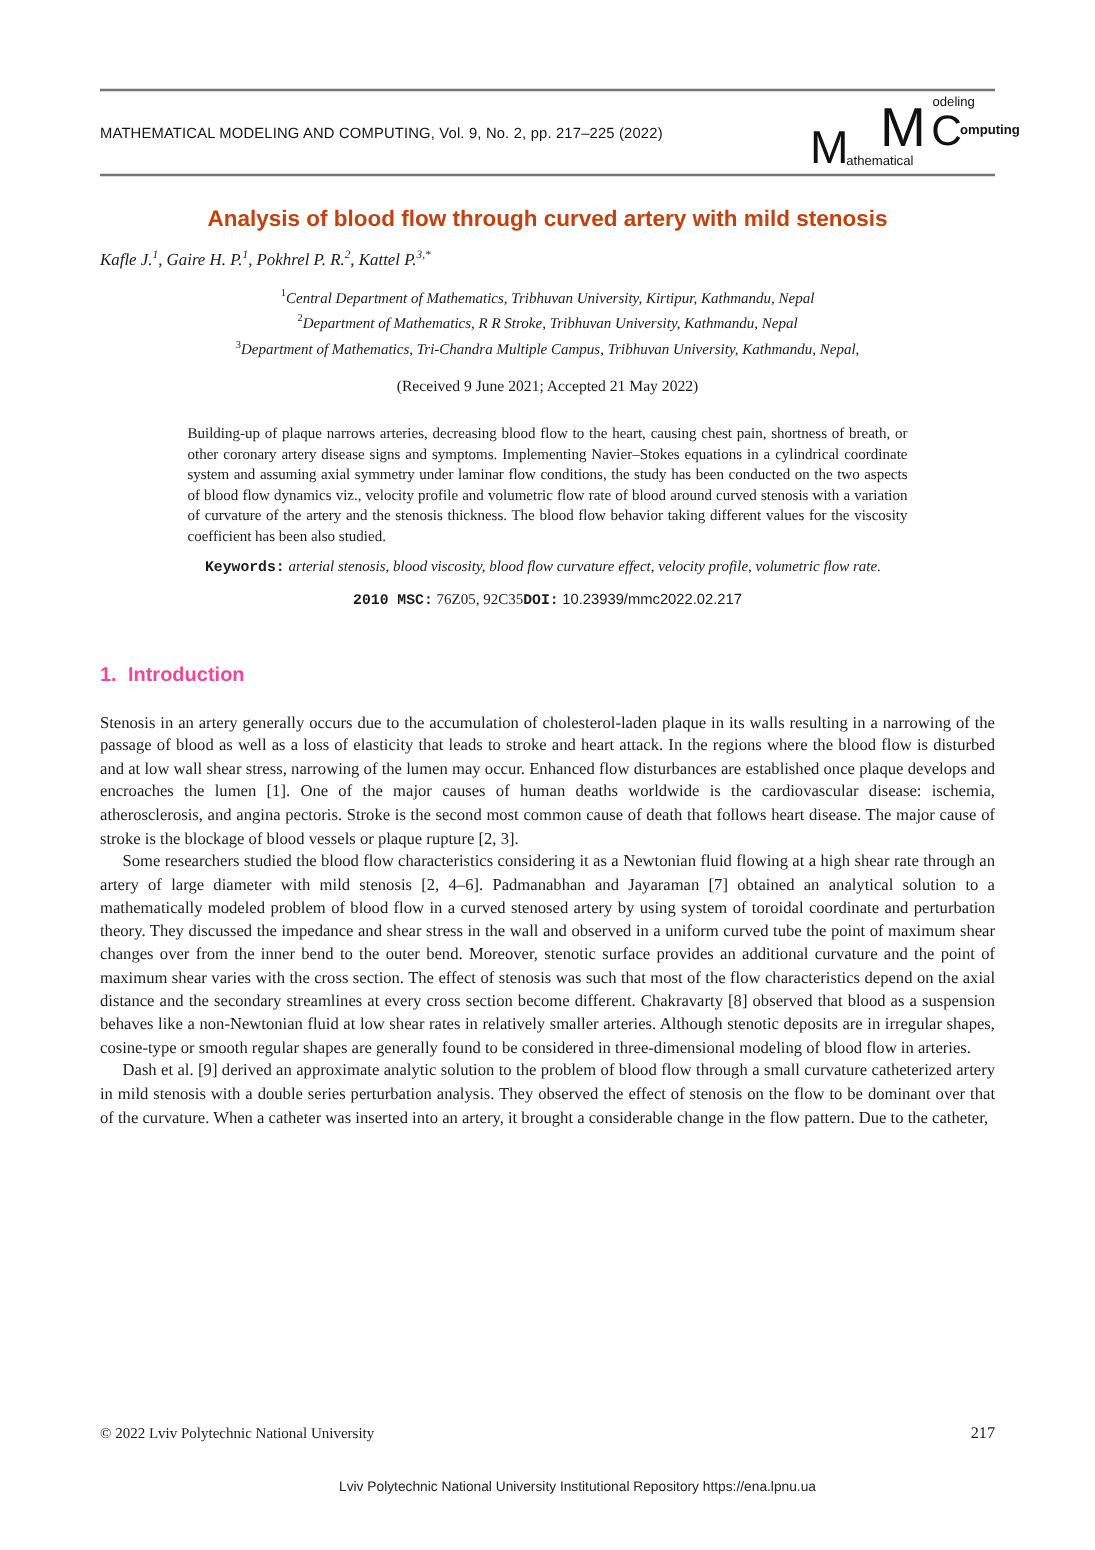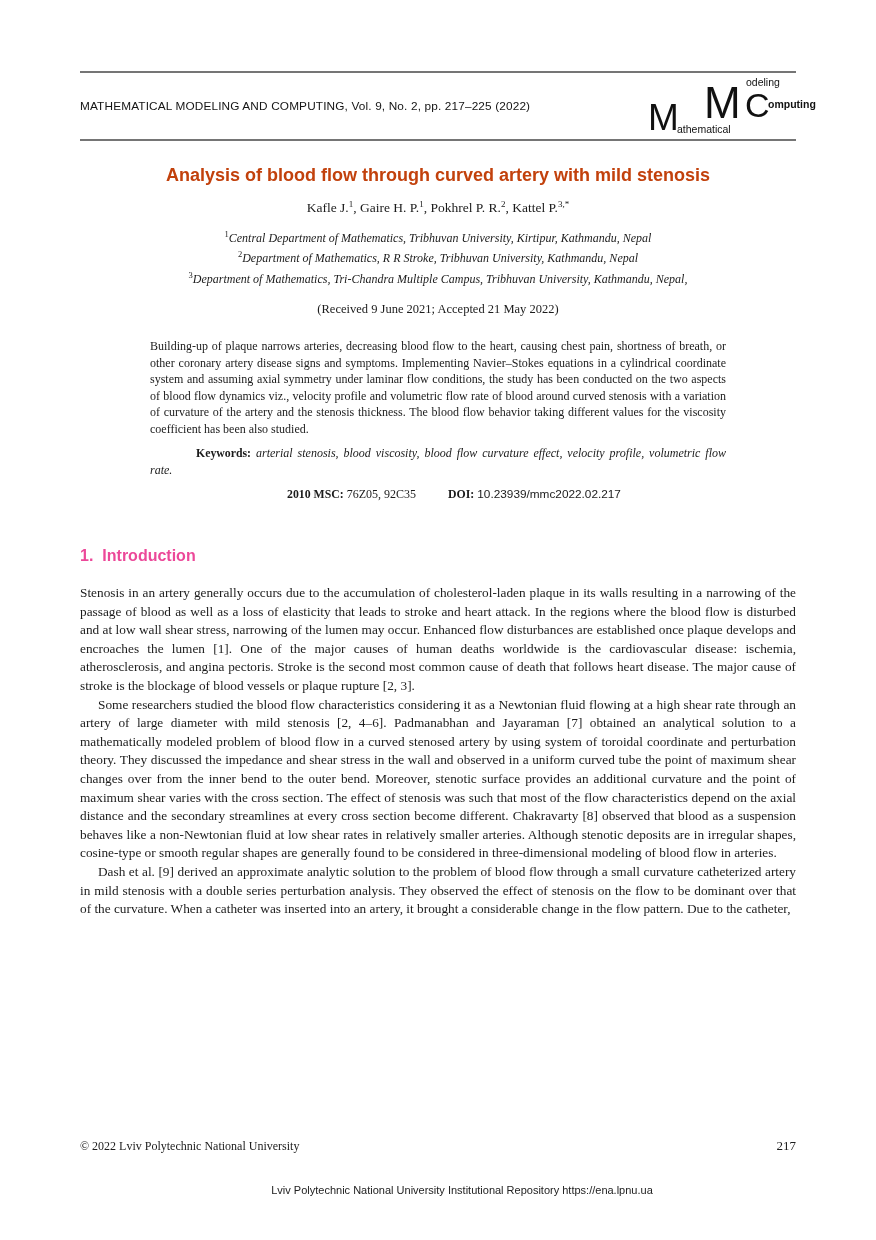--- a/index.html
+++ b/index.html
@@ -35,40 +35,41 @@
   .logo .c  { left:99px; bottom:14px; font-size:34px; }
   .logo .omputing  { left:122px; top:23px; font-size:10.5px;font-weight:bold; }
 
   .paper-title {
     margin-top:24px;
     text-align:center;
     font-family:"Liberation Sans", sans-serif;
     font-weight:bold; font-size:18px; color:#c2410c;
   }
   .authors {
-    margin-top:6px; text-align:center;
+    margin-top:6px; 
     font-size:13.5px;
+    font-style:italic;
   }
   .authors sup { font-size:9px; }
   .affiliations {
     margin-top:10px; text-align:center;
     font-style:italic; font-size:12px; line-height:16.5px;
   }
   .affiliations sup { font-size:8.5px; font-style:normal; }
   .received { margin-top:15px; text-align:center; font-size:12.5px; }
 
   .abstract {
     margin:21px auto 0; width:576px;
     font-size:12px; line-height:16.5px;
     text-align:justify;
   }
   .kw-line { margin-top:8px; text-indent:14px; }
   .kw-label, .meta-label {
-    font-family:Liberation Serif, serif; font-weight:bold;
-    font-style:normal; font-size:11.8px;margin-left:32px;
+    font-family:Liberation Mono, monospace; font-weight:bold;
+    font-style:normal; font-size:11.8px;
   }
   .kw-text { font-style:italic; }
   .meta-row {
     display:flex; justify-content:center;
     margin:9px auto 0; width:576px; font-size:12px;
   }
   .doi-value { font-family:"Liberation Sans", sans-serif; font-size:11.8px; }
 
   .section-heading {
     margin-top:45px;

